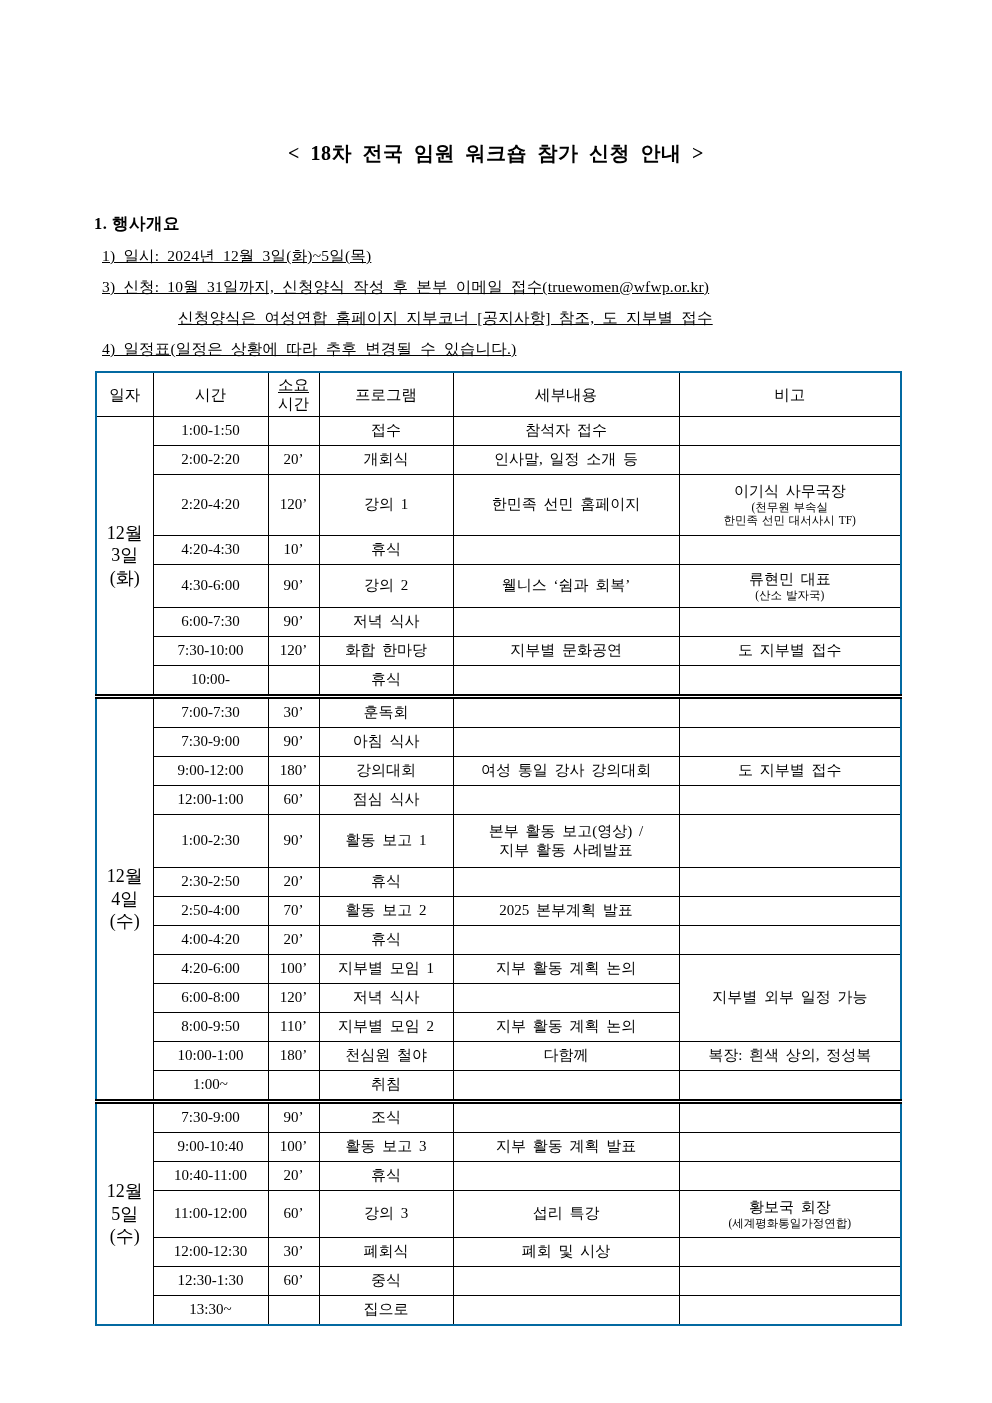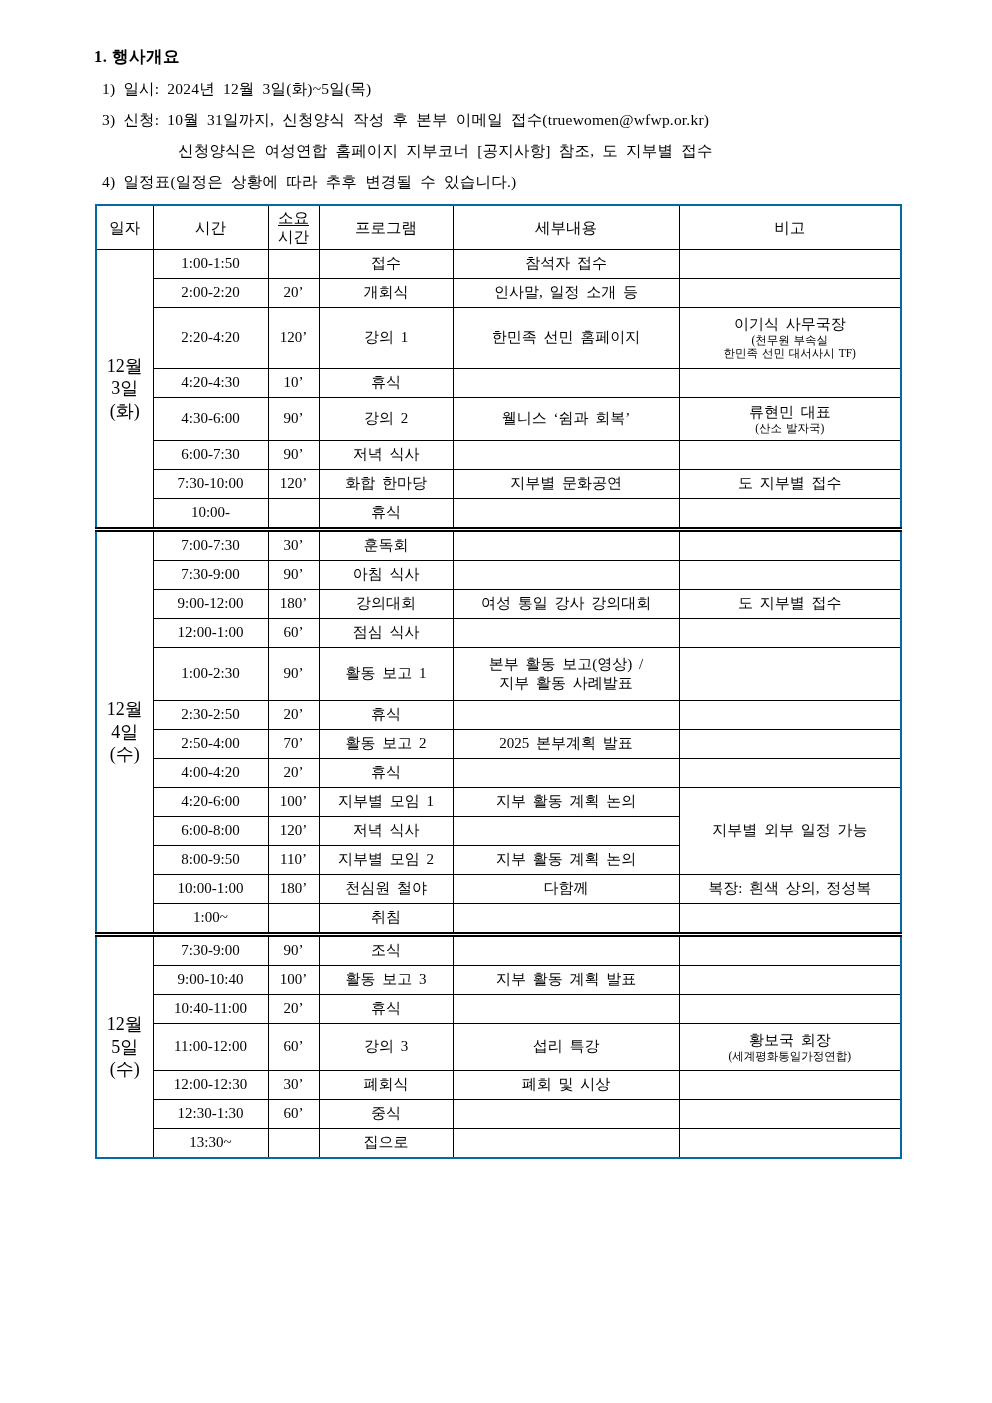--- a/index.html
+++ b/index.html
@@ -17,21 +17,21 @@
     font-size: 20px; font-weight: bold;
     letter-spacing: 0.5px; word-spacing: 5px;
   }
 
   .section-heading {
     margin: 46px 0 8px 94px;
     font-size: 16.5px; font-weight: bold;
     letter-spacing: 0.5px;
   }
 
-  .overview { margin: 12px 0 0 102px; font-size: 15.5px; }
+  .overview { margin: 12px 0 0 102px; font-size: 15.5px; text-decoration: underline; }
   .overview .ov-line { margin: 0 0 13px 0; line-height: 18px; word-spacing: 4px; letter-spacing: 0.2px; }
   .overview .ov-cont { padding-left: 76px; }
 
   table.schedule {
     border-collapse: collapse;
     table-layout: fixed;
     margin: 13px 0 0 95px;
     width: 805px;
     border: 2px solid #0369a1;
     font-size: 15px;
@@ -57,20 +57,21 @@
   .line { display: block; }
   .sub { display: block; font-size: 11.5px; line-height: 1.15; word-spacing: 1px; }
   .u { text-decoration: underline; text-underline-offset: 2px; }
   td.datecell { line-height: 26px; font-size: 18px; }
 </style>
 </head>
 <body>
 
 <div class="page">
 
+  <h1 class="doc-title">&lt; 18차 전국 임원 워크숍 참가 신청 안내 &gt;</h1>
 
   <h2 class="section-heading">1. 행사개요</h2>
 
   <div class="overview">
     <p class="ov-line">1) 일시: 2024년 12월 3일(화)~5일(목)</p>
     <p class="ov-line">3) 신청: 10월 31일까지, 신청양식 작성 후 본부 이메일 접수(truewomen@wfwp.or.kr)</p>
     <p class="ov-line ov-cont">신청양식은 여성연합 홈페이지 지부코너 [공지사항] 참조, 도 지부별 접수</p>
     <p class="ov-line">4) 일정표(일정은 상황에 따라 추후 변경될 수 있습니다.)</p>
   </div>
 

